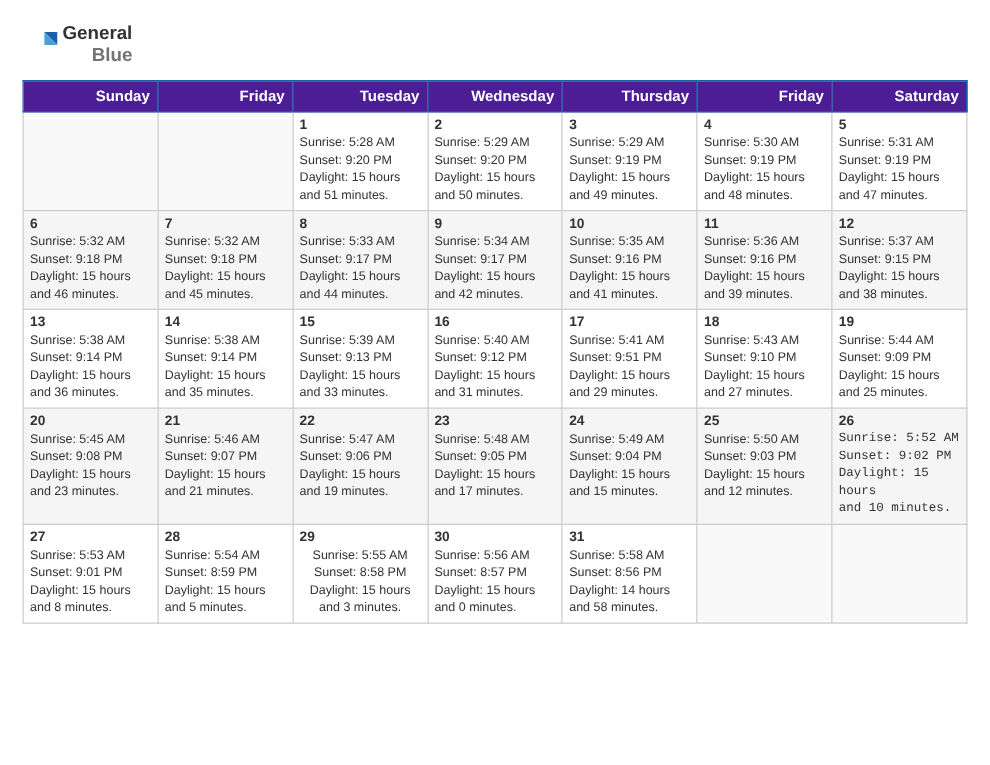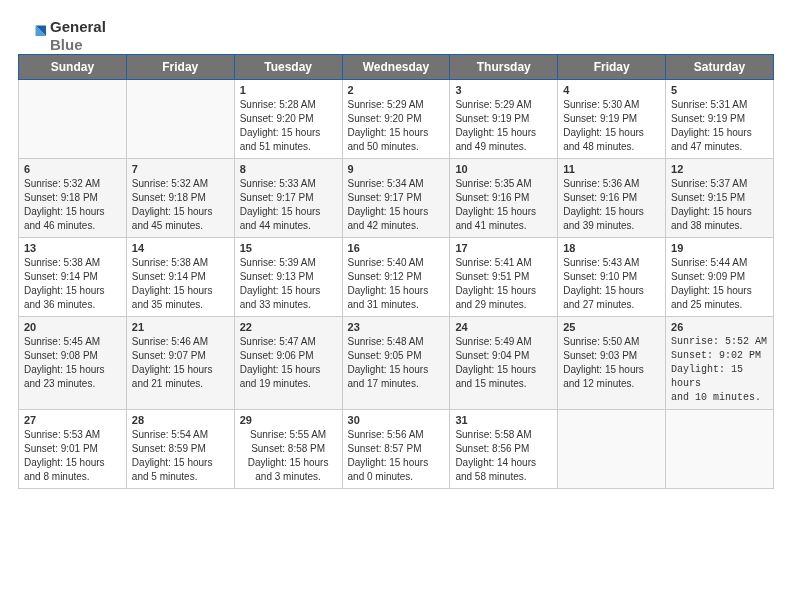--- a/index.html
+++ b/index.html
@@ -12,20 +12,22 @@
     }
     .page {
       width: 792px;
       height: 612px;
       padding: 18px 18px 10px 18px;
     }
     .header {
       display: flex;
       justify-content: space-between;
       align-items: flex-start;
+      margin-bottom: 10px;
+      text-align: right;
     }
     .logo {
       display: flex;
       align-items: center;
       gap: 4px;
     }
     .logo-text {
       font-size: 15px;
       font-weight: bold;
       color: #333;
@@ -48,27 +50,27 @@
     .location {
       font-size: 14px;
       color: #555;
     }
     .calendar {
       width: 100%;
       border-collapse: collapse;
       border: 1px solid #ccc;
     }
     .calendar th {
-      background: #737373;
+      background: #4c1d95;
       color: #fff;
       font-size: 12px;
       font-weight: bold;
       padding: 5px 6px;
       border: 1px solid #1a5fa8;
-      text-align: center;
+      text-align: right;
     }
     .calendar td {
       width: calc(100% / 7);
       vertical-align: top;
       padding: 4px 5px;
       border: 1px solid #ccc;
       font-size: 9.5px;
       color: #333;
       min-height: 80px;
       background: #fff;

